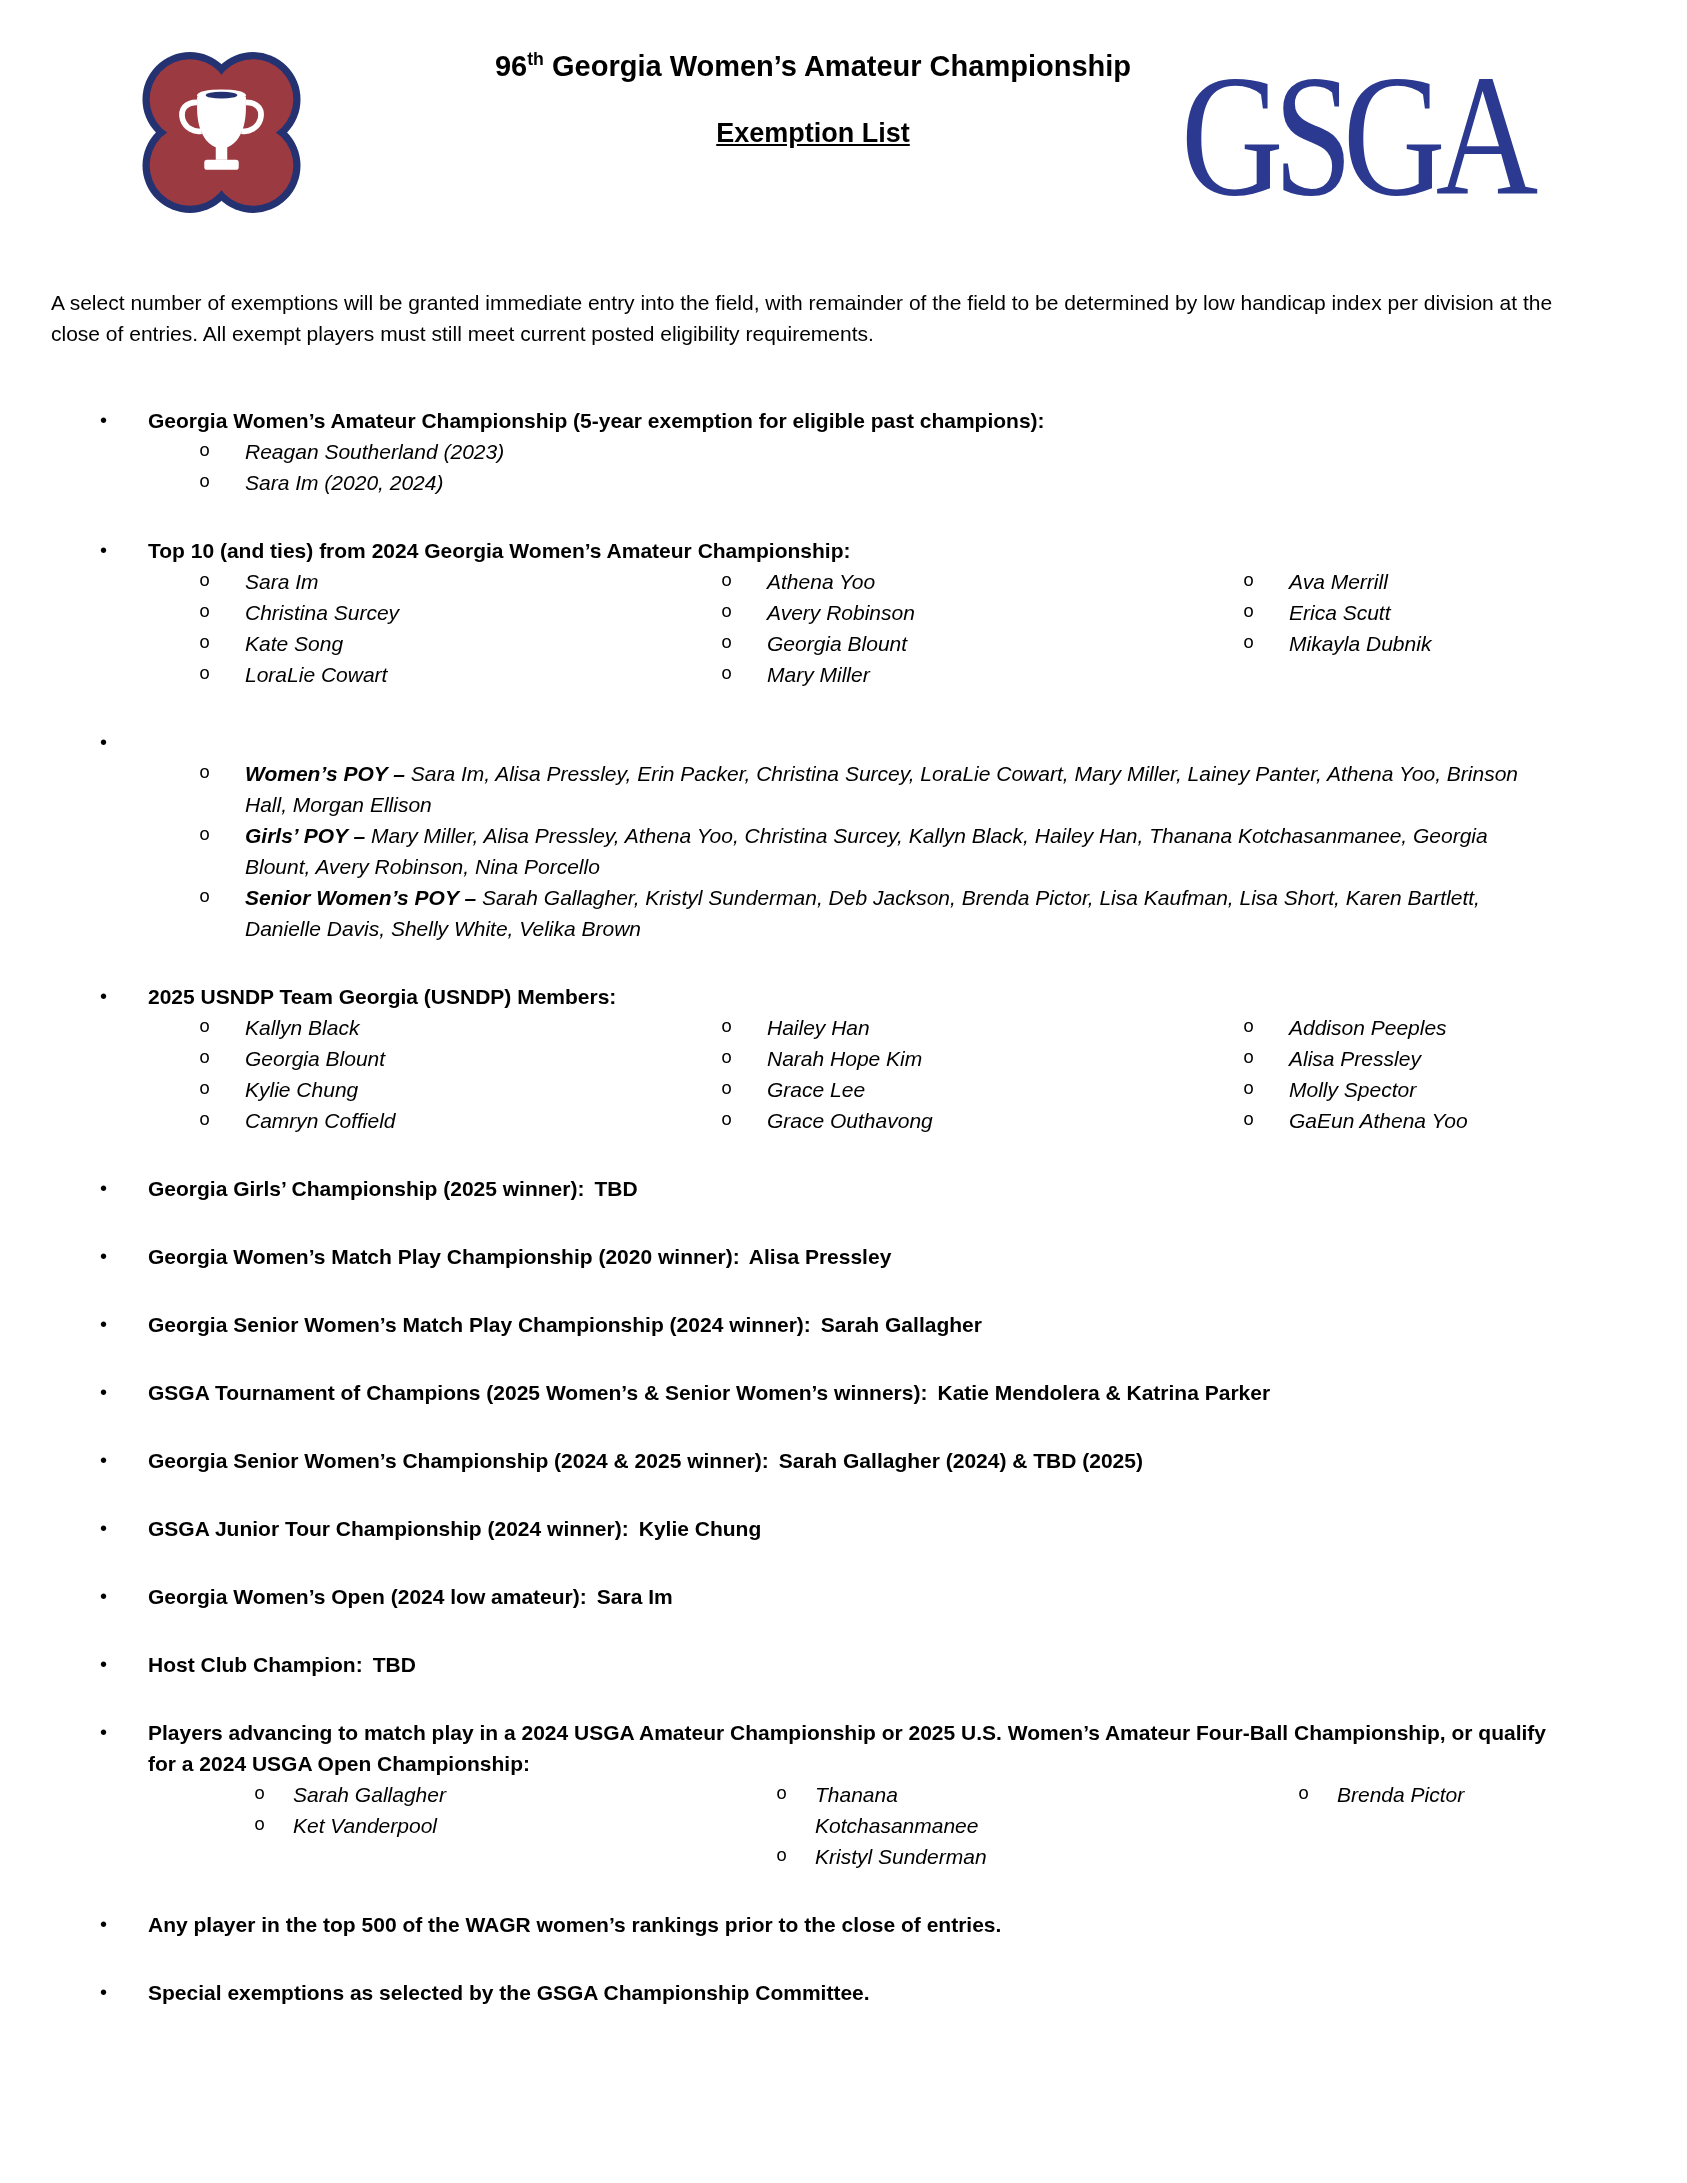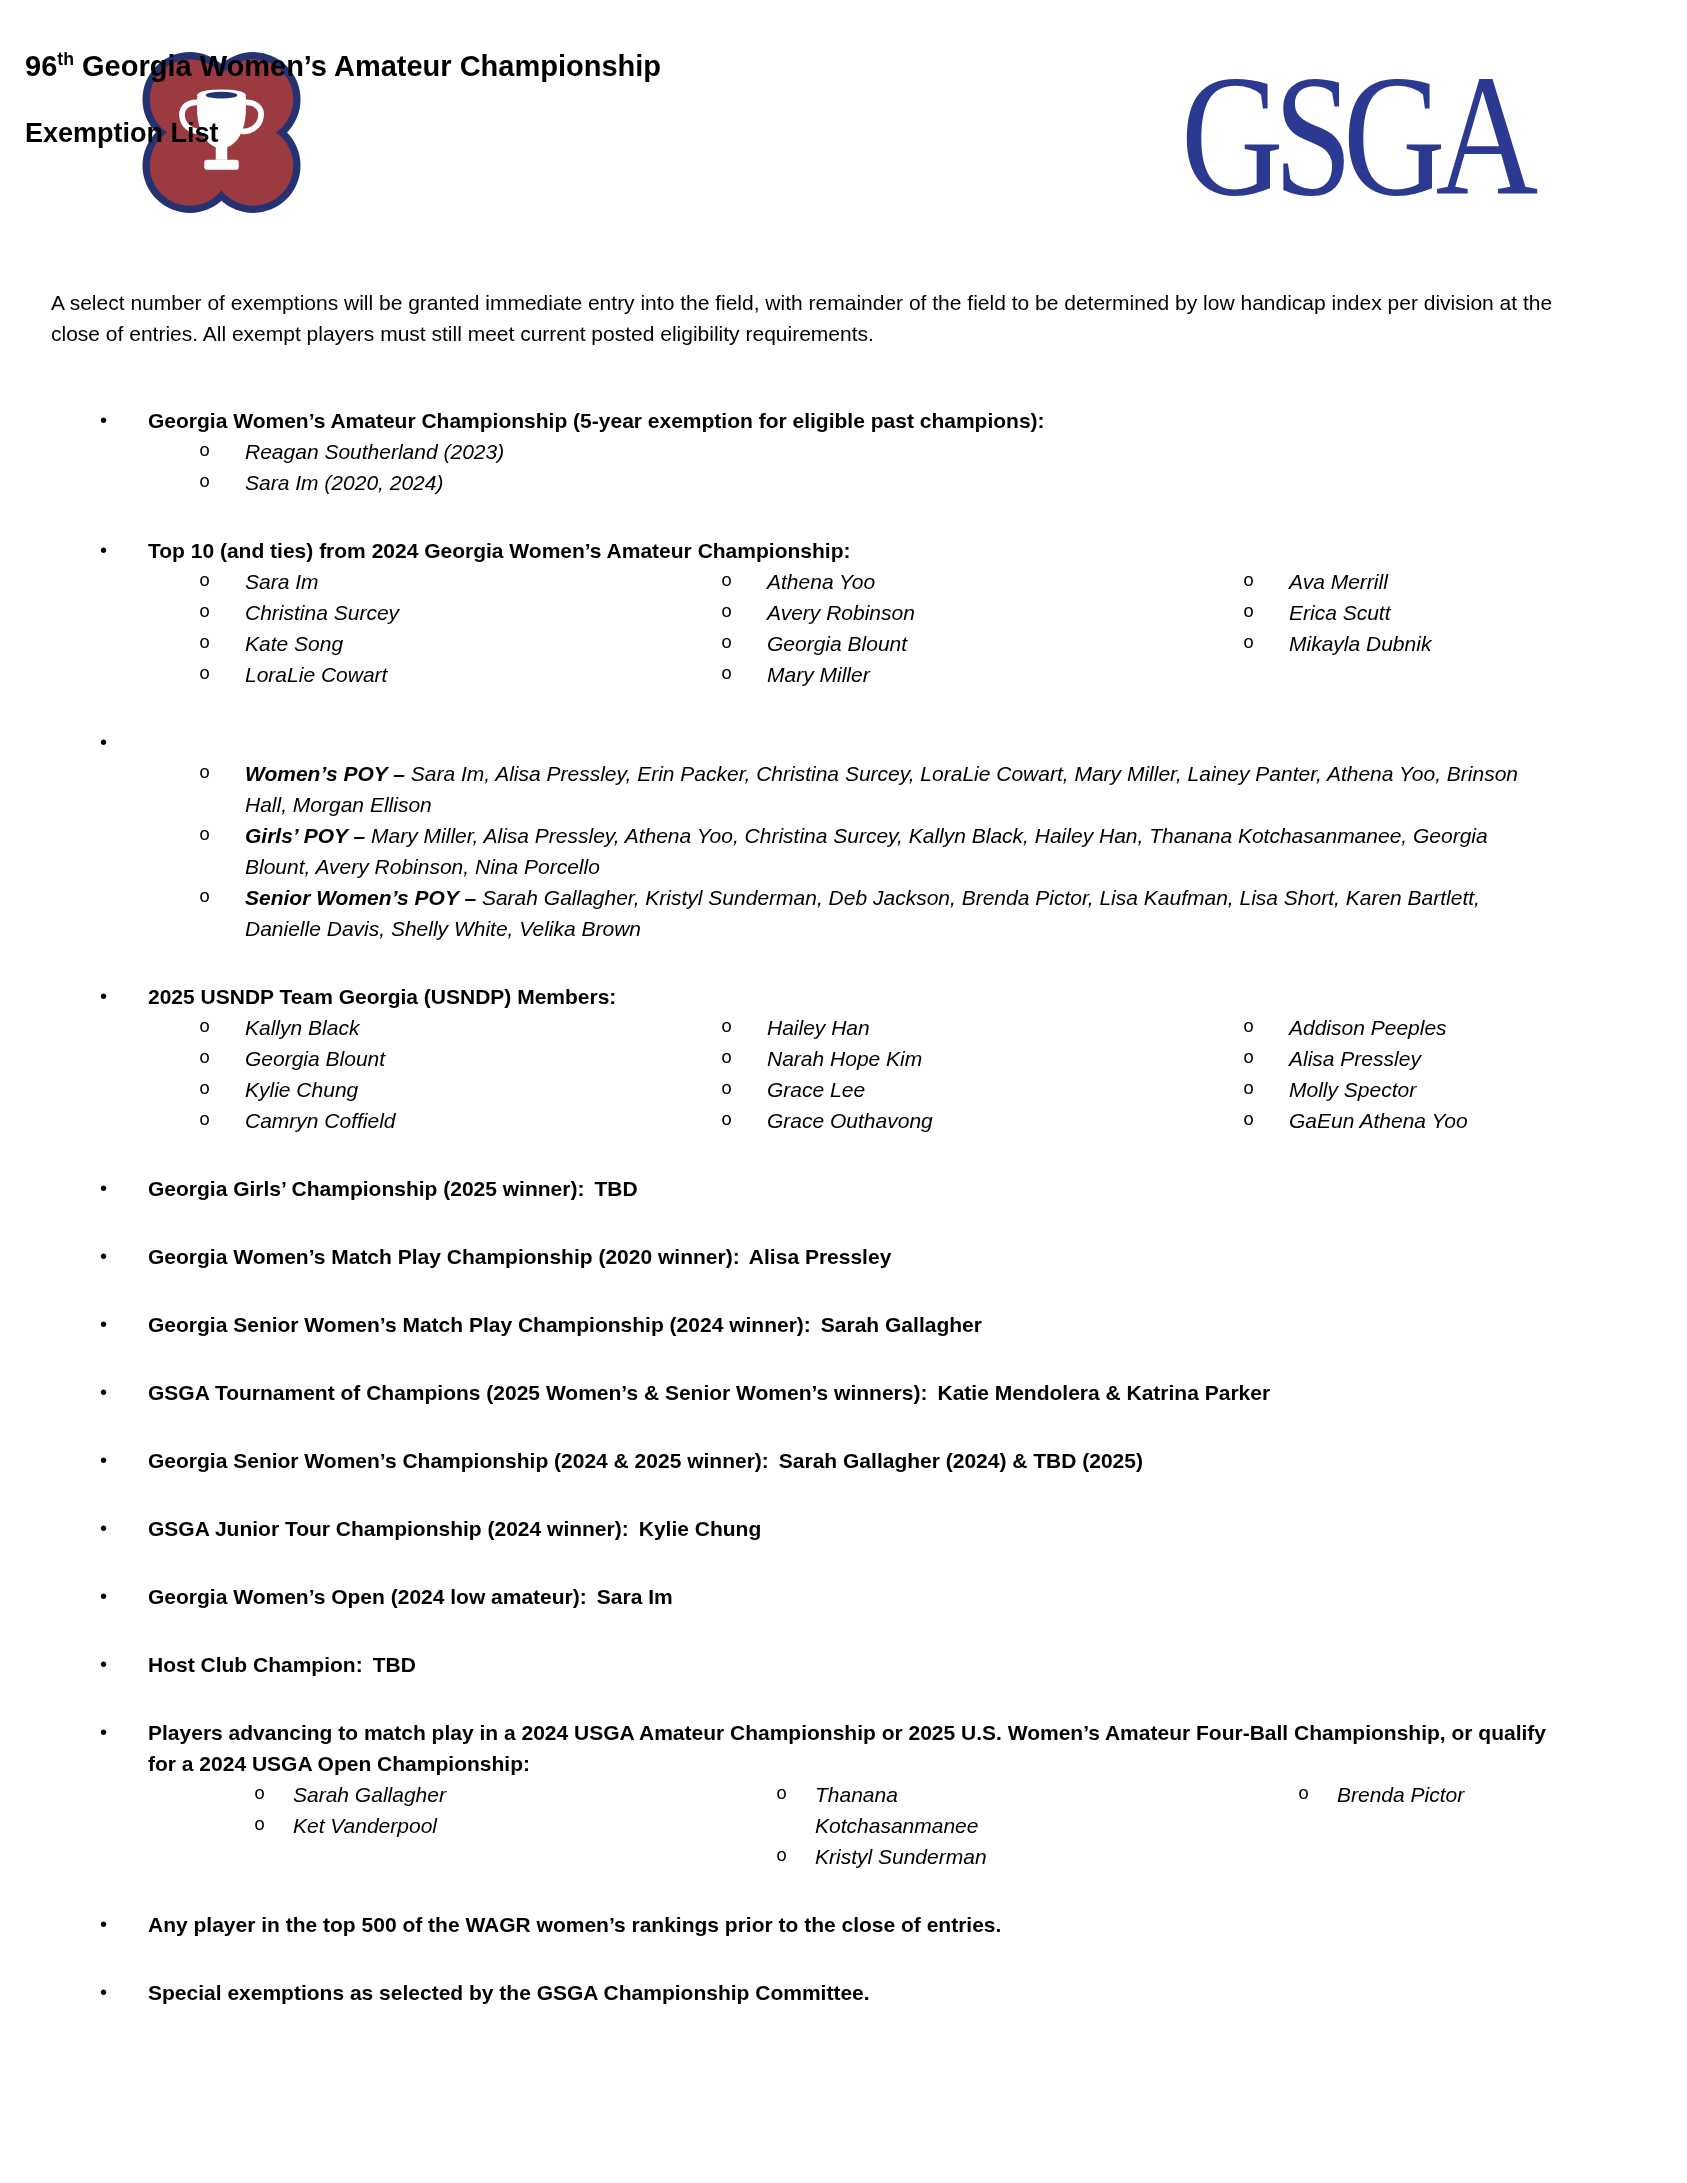--- a/index.html
+++ b/index.html
@@ -6,24 +6,24 @@
   body{
     width:1687px;height:2183px;
     font-family:"Liberation Sans",sans-serif;
     font-size:21px;color:#000;line-height:31px;
   }
   .page{position:relative;width:1687px;height:2183px;background:#fff;overflow:hidden;}
 
   
   .header{position:relative;height:262px;}
   .emblem{position:absolute;left:135px;top:42px;}
-  .titles{position:absolute;left:25px;top:42px;width:1544px;text-align:left;}
+  .titles{position:absolute;left:41px;top:42px;width:1544px;text-align:center;}
   .doc-title{font-size:29px;font-weight:bold;line-height:35px;}
   .doc-title sup{font-size:17.7px;}
-  .doc-subtitle{font-size:27px;font-weight:bold;margin-top:34px;}
+  .doc-subtitle{font-size:27px;font-weight:bold;margin-top:34px;text-decoration:underline;}
   .wordmark{
     position:absolute;left:1181px;top:64px;
     font-family:"Liberation Serif",serif;color:#2b3990;
     font-size:173px;line-height:143px;letter-spacing:-11.8px;
     transform:scaleX(.82);transform-origin:left top;white-space:nowrap;
   }
 
   
   .intro{margin:25px 127px 56px 51px;}
 

